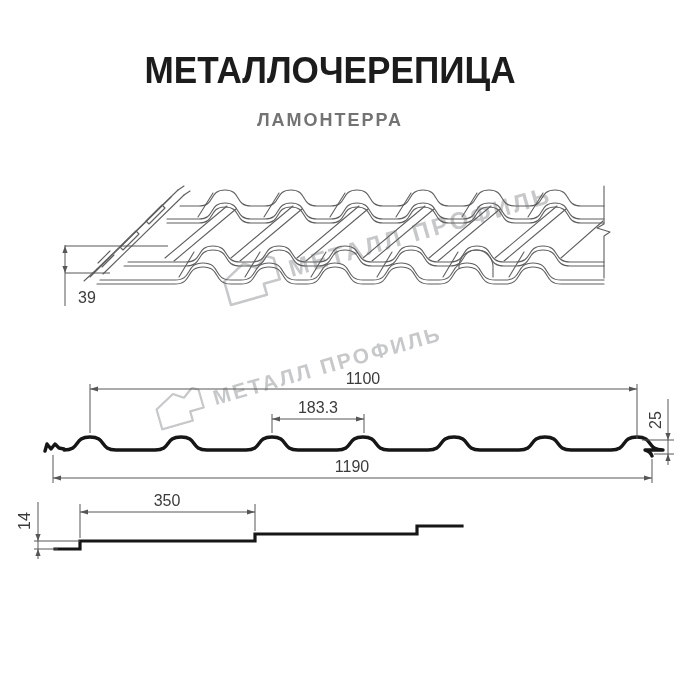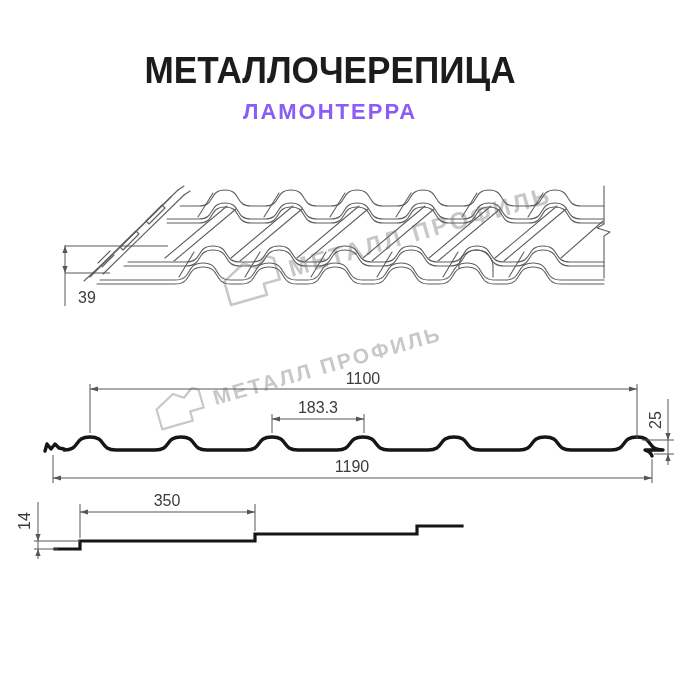--- a/index.html
+++ b/index.html
@@ -6,21 +6,21 @@
   .page{
     position:relative;width:700px;height:700px;background:#ffffff;overflow:hidden;
     font-family:"Liberation Sans",sans-serif;color:#1c1c1c;
   }
   .hdr{position:absolute;left:0;top:50px;width:660px;text-align:center;z-index:3;}
   .hdr h1{
     margin:0;font-size:37px;font-weight:bold;letter-spacing:0px;color:#1c1c1c;
     transform:scaleX(0.95);transform-origin:center;
   }
   .hdr .sub{
-    margin-top:7px;font-size:22px;font-weight:600;letter-spacing:2px;color:#8b5cf6;
+    margin-top:18px;font-size:18px;font-weight:600;letter-spacing:2px;color:#737373;
   }
   .wm{
     position:absolute;display:flex;align-items:center;gap:10px;
     color:#c7c8ca;z-index:1;transform-origin:left center;white-space:nowrap;
   }
   .wm .wm-text{font-weight:bold;}
   #wm1{left:224px;top:268px;transform:rotate(-16deg);}
   #wm1 .wm-text{font-size:24px;letter-spacing:3px;}
   #wm2{left:156px;top:398px;transform:rotate(-16deg);}
   #wm2 .wm-text{font-size:21px;letter-spacing:2.5px;}

